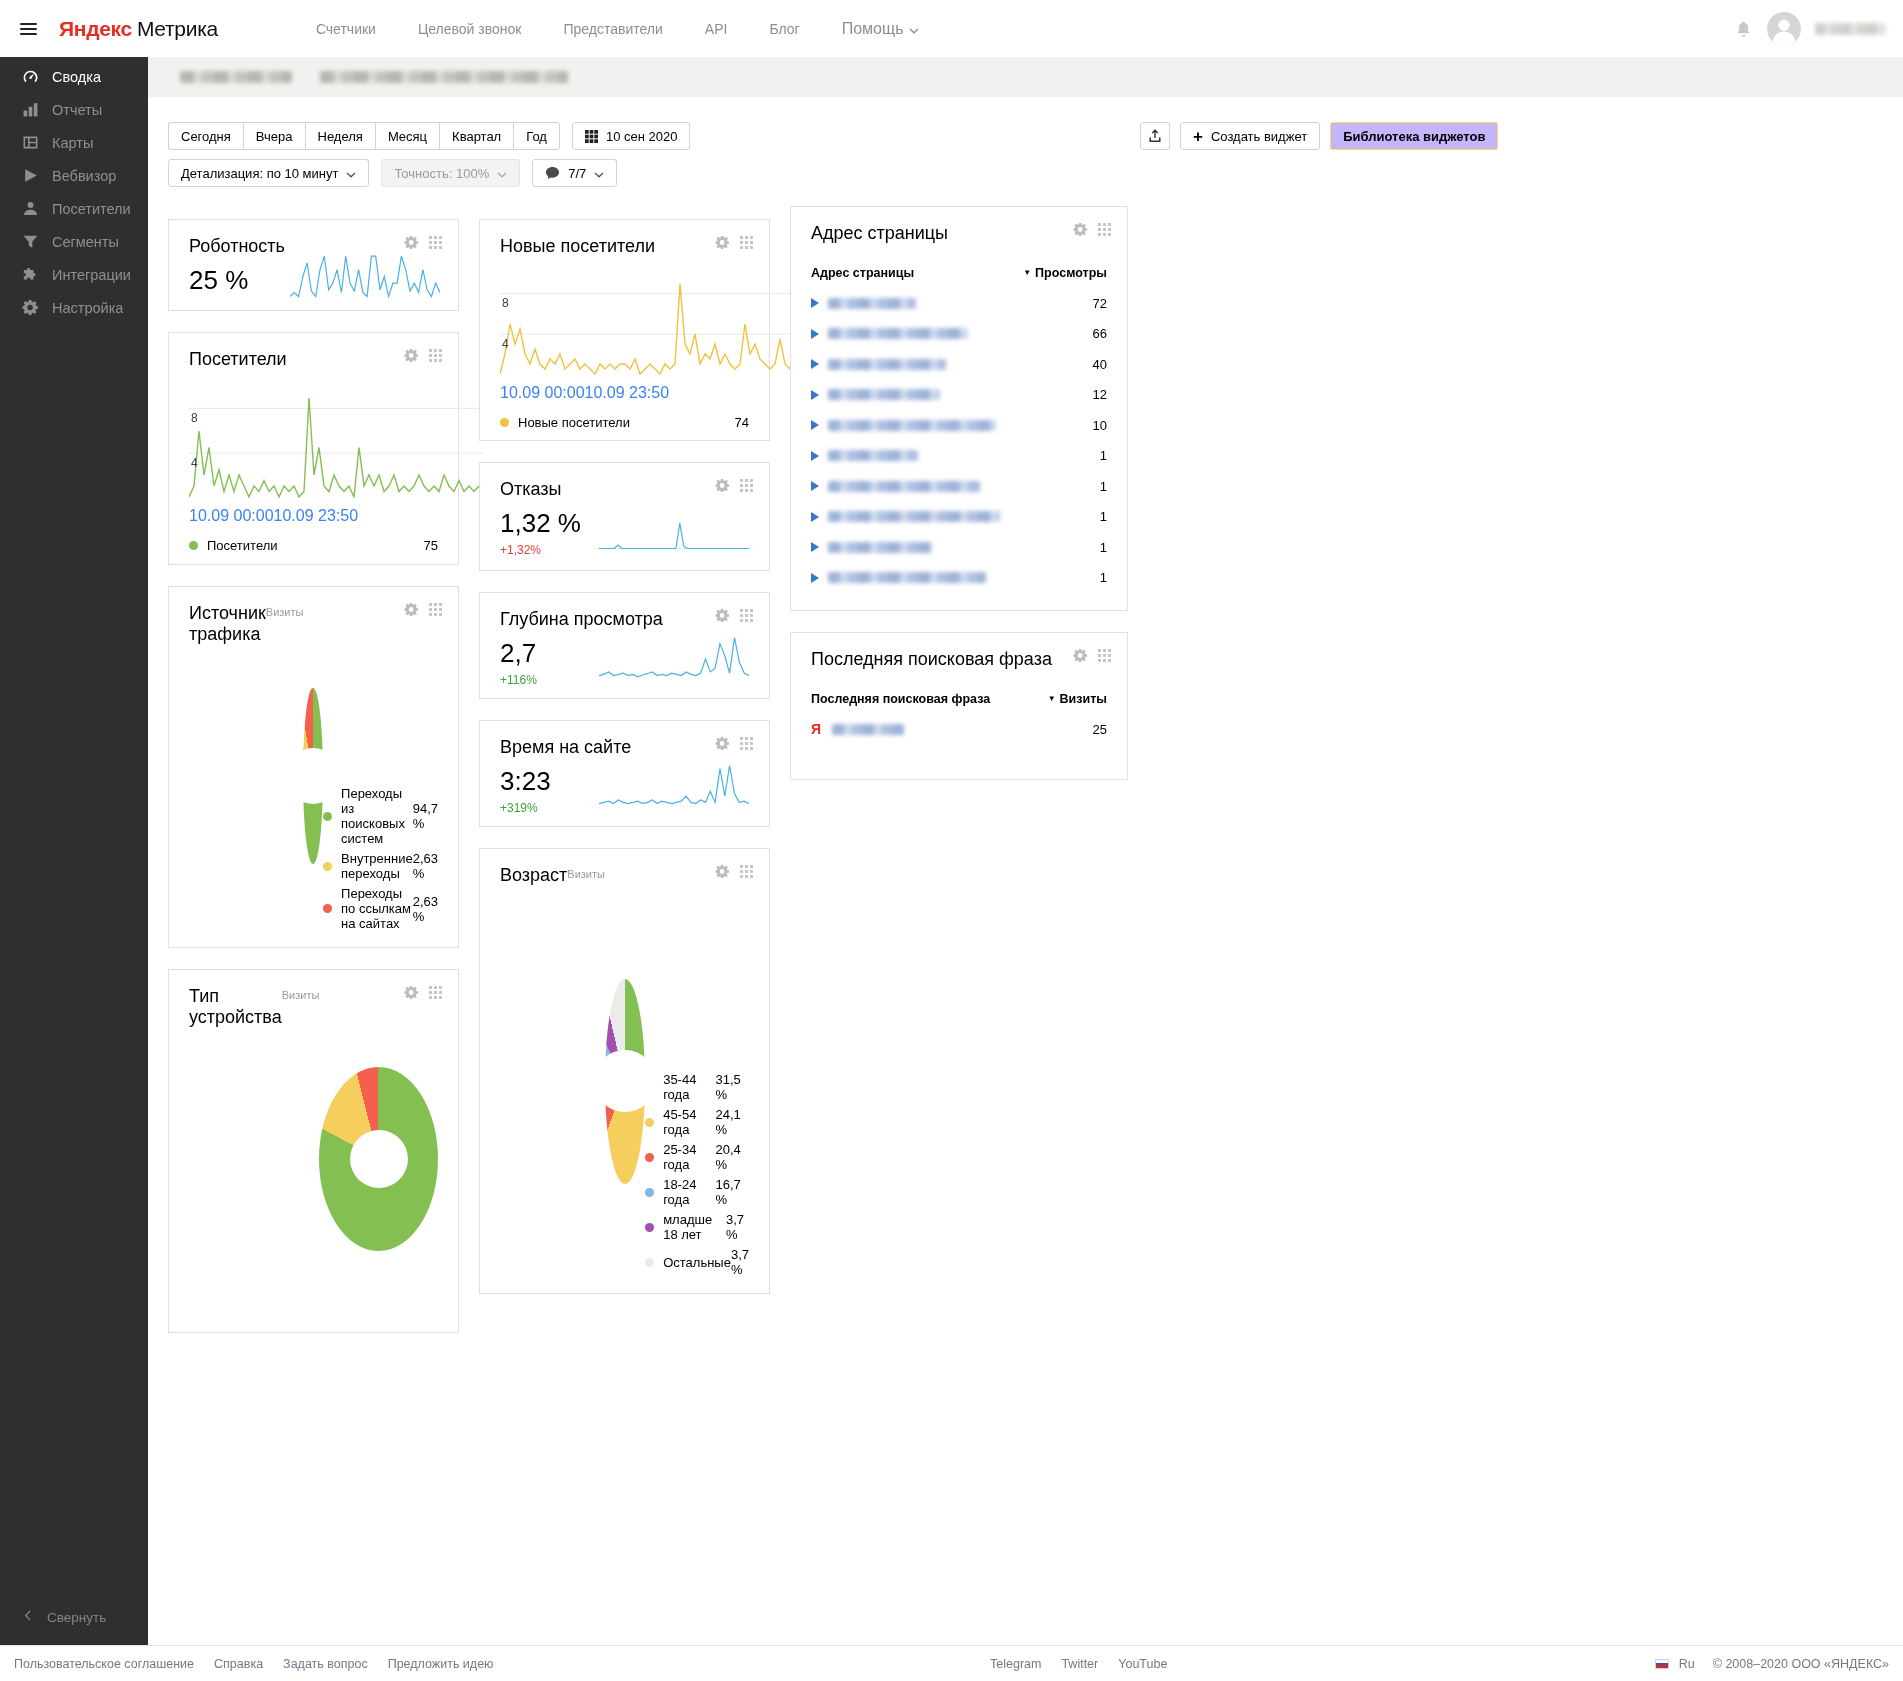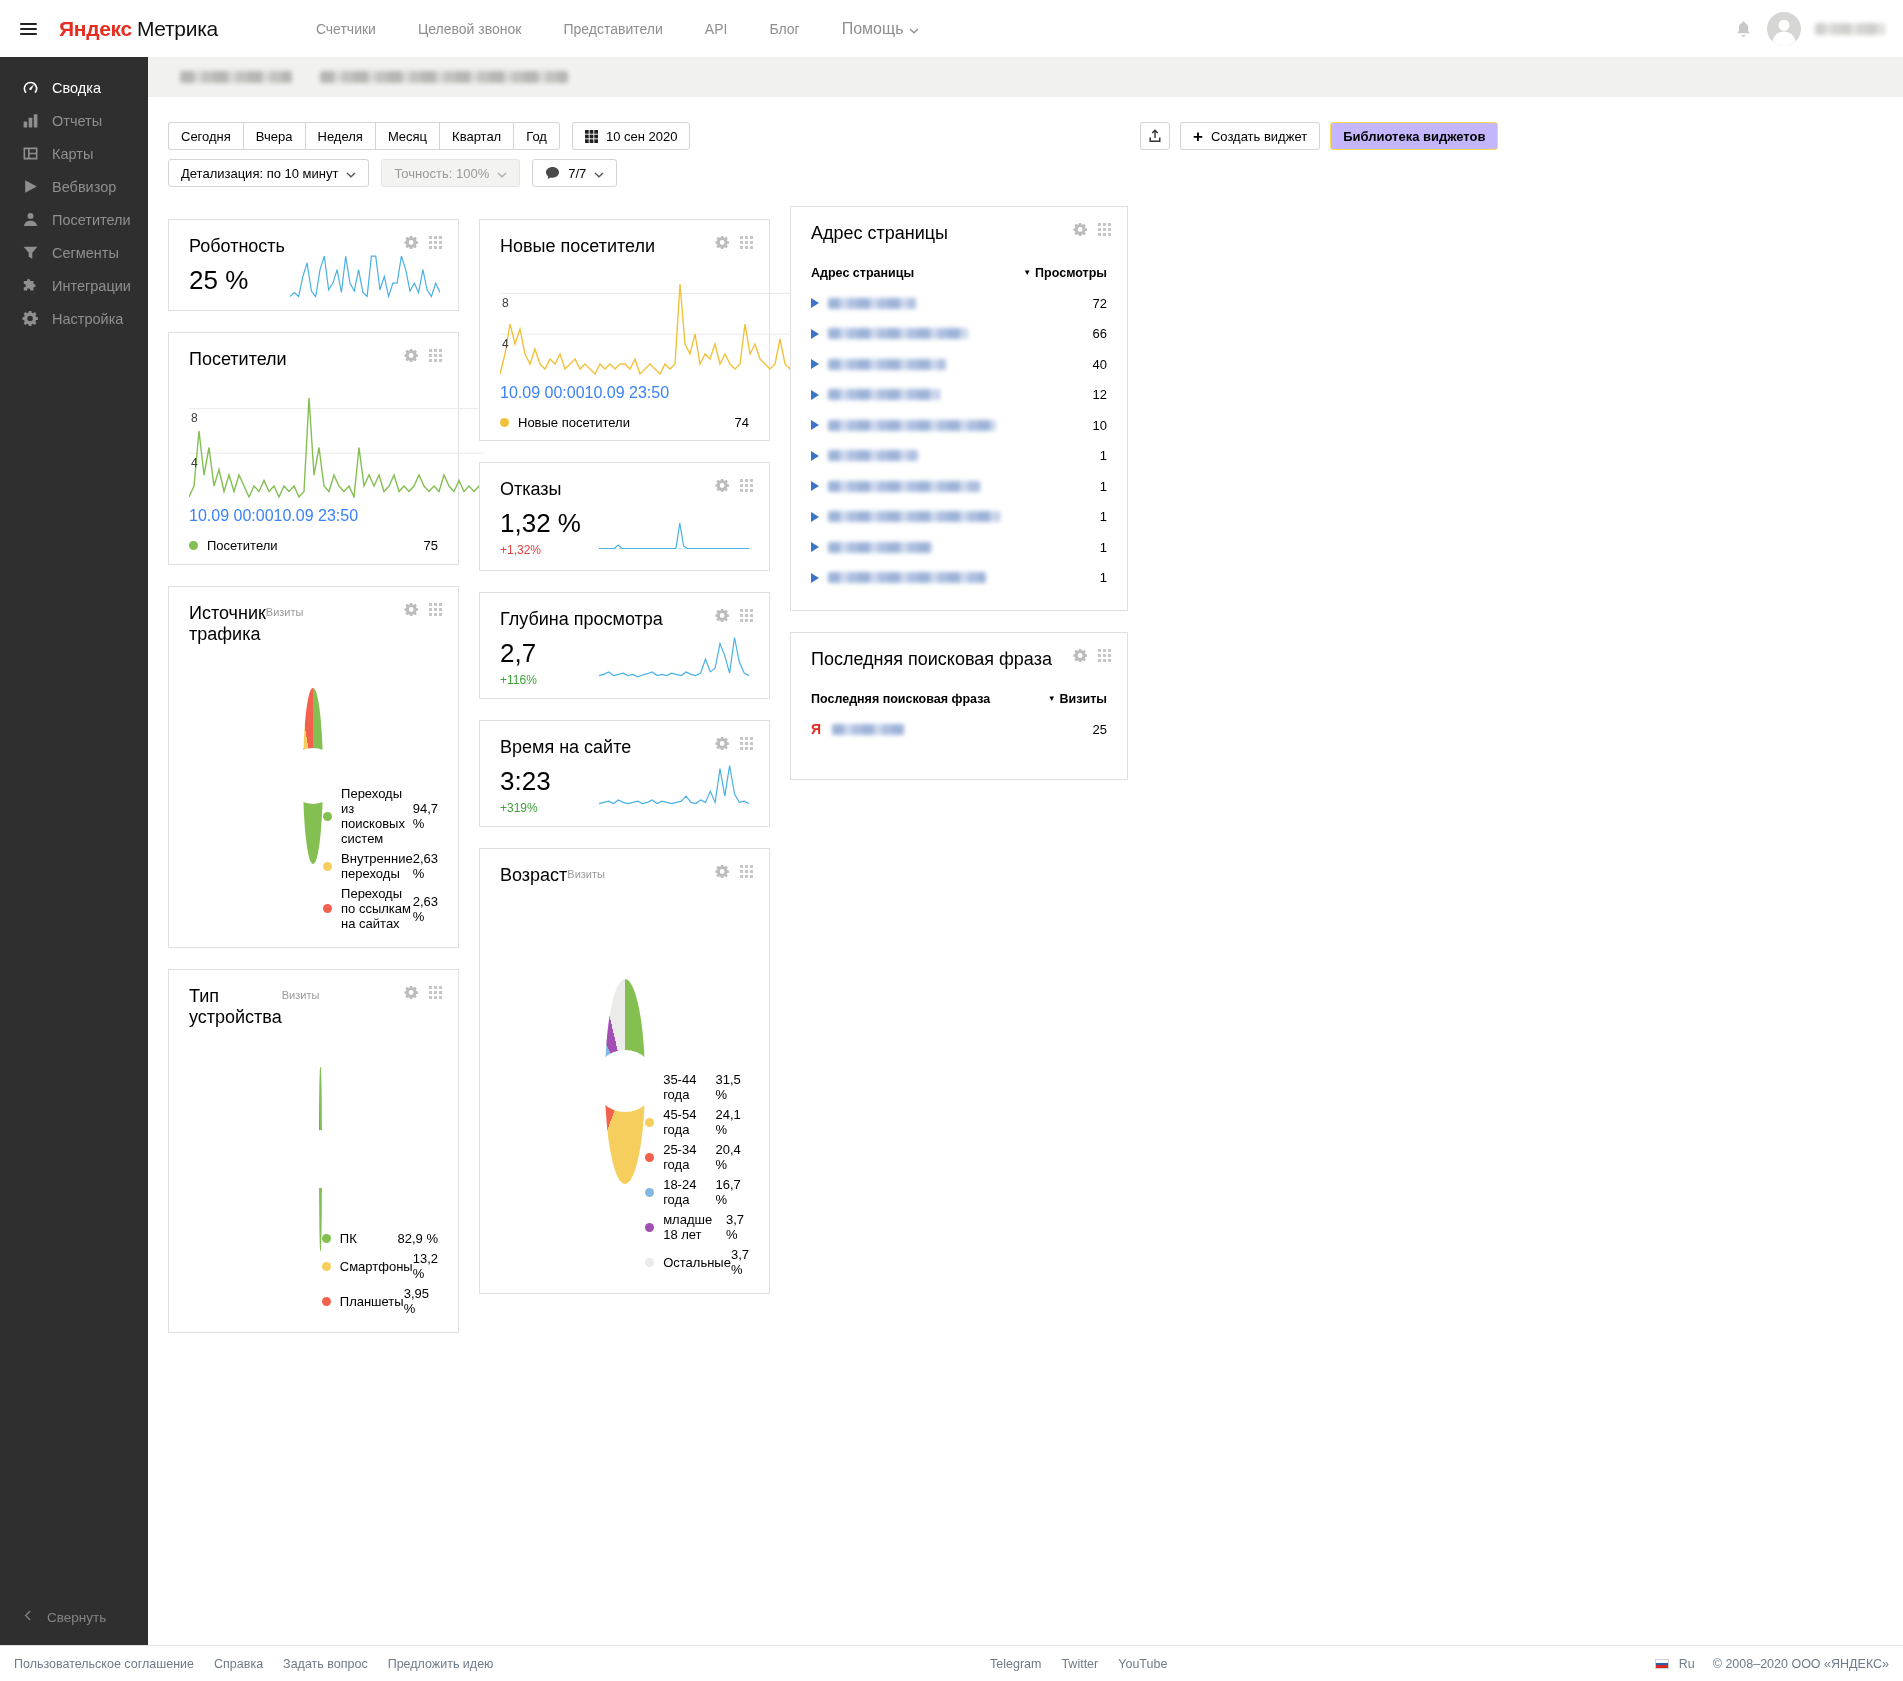--- a/index.html
+++ b/index.html
@@ -10,21 +10,21 @@
   .burger{display:flex;flex-direction:column;gap:3px;cursor:pointer;padding:4px 2px}
   .burger span{width:17px;height:2px;background:#222;border-radius:1px}
   .logo{margin-left:20px;font-size:21px;letter-spacing:-.3px;white-space:nowrap}
   .logo .red{color:#e52d22;font-weight:bold}
   .logo .blk{color:#111;font-weight:400;margin-left:5px}
   .main-nav{display:flex;gap:42px;margin-left:98px;font-size:14px}
   .nav-item{color:#8e8e8e;cursor:pointer;text-decoration:none;display:flex;align-items:center;gap:6px}
   .header-right{margin-left:auto;display:flex;align-items:center;gap:14px}
   
   .layout{display:flex;height:1588px}
-  .sidebar{width:148px;background:#2f2f2f;flex:none;position:relative;padding-top:14px;box-sizing:border-box}
+  .sidebar{width:148px;background:#2f2f2f;flex:none;position:relative;padding-top:3px;box-sizing:border-box}
   .side-item{display:flex;align-items:center;gap:13px;padding:8px 0 8px 22px;color:#8f8f8f;font-size:14.5px;cursor:pointer;white-space:nowrap}
   .side-item.active{color:#fff}
   .side-item svg{flex:none}
   .collapse{position:absolute;bottom:12px;left:0;width:100%;display:flex;align-items:center;gap:12px;
             padding:8px 0 8px 22px;color:#848484;font-size:13.5px;cursor:pointer;box-sizing:border-box}
   .main{flex:1;position:relative;background:#fff}
   
   .breadcrumb-bar{height:40px;background:#f1f1ef;display:flex;align-items:center;padding-left:32px;gap:28px}
   .blur{display:inline-block;height:12px;border-radius:2px;filter:blur(2px)}
   .blur-dark{background:repeating-linear-gradient(90deg,#b6b6b2 0 14px,#d8d8d4 14px 22px,#c3c3bf 22px 34px)}
@@ -392,37 +392,20 @@
                   <rect x="5" y="5" width="3" height="3"></rect>
                   <rect x="10" y="5" width="3" height="3"></rect>
                   <rect x="0" y="10" width="3" height="3"></rect>
                   <rect x="5" y="10" width="3" height="3"></rect>
                   <rect x="10" y="10" width="3" height="3"></rect>
                 </svg></span>
             </div>
           <div class="card-title">Тип устройства</div>
           <div class="card-sub">Визиты</div>
           <div class="donut" style="width: 184px; height: 184px; --hole: 58px; margin-top: 16px; background: conic-gradient(rgb(132, 191, 82) 0deg, rgb(132, 191, 82) 298.29deg, rgb(246, 206, 93) 298.29deg, rgb(246, 206, 93) 345.79deg, rgb(243, 96, 77) 345.79deg, rgb(243, 96, 77) 360deg);"></div>
-          <div class="legend">
-              <div class="lg-row">
-       <span class="dot" style="background:#84bf52"></span>
-       <span class="lg-label">ПК</span>
-       <span class="lg-val">82,9 %</span>
-     </div>
-              <div class="lg-row">
-       <span class="dot" style="background:#f6ce5d"></span>
-       <span class="lg-label">Смартфоны</span>
-       <span class="lg-val">13,2 %</span>
-     </div>
-              <div class="lg-row">
-       <span class="dot" style="background:#f3604d"></span>
-       <span class="lg-label">Планшеты</span>
-       <span class="lg-val">3,95 %</span>
-     </div>
-            </div>
         </div>
       </div>
 
       <div class="col shift">
         <div class="card" style="height:222px">
           <div class="card-tools">
               <span class="tool"><svg width="15" height="15" viewBox="0 0 16 16" fill="#bcbcbc">
                   <path d="M15 9.2V6.8l-1.9-.35a5.2 5.2 0 0 0-.5-1.2l1.1-1.6-1.7-1.7-1.6 1.1c-.4-.2-.8-.37-1.2-.47L8.8 1H6.4L6 2.58c-.42.1-.82.27-1.2.47L3.2 1.95 1.5 3.65l1.1 1.6c-.2.38-.37.78-.47 1.2L.5 6.8v2.4l1.63.35c.1.42.27.82.47 1.2l-1.1 1.6 1.7 1.7 1.6-1.1c.38.2.78.37 1.2.47L6.4 15h2.4l.35-1.58c.42-.1.82-.27 1.2-.47l1.6 1.1 1.7-1.7-1.1-1.6c.2-.38.37-.78.47-1.2zM7.6 10.6a2.6 2.6 0 1 1 0-5.2 2.6 2.6 0 0 1 0 5.2z"></path>
                 </svg></span>
                   <span class="tool"><svg width="13" height="13" viewBox="0 0 13 13" fill="#c6c6c6">

